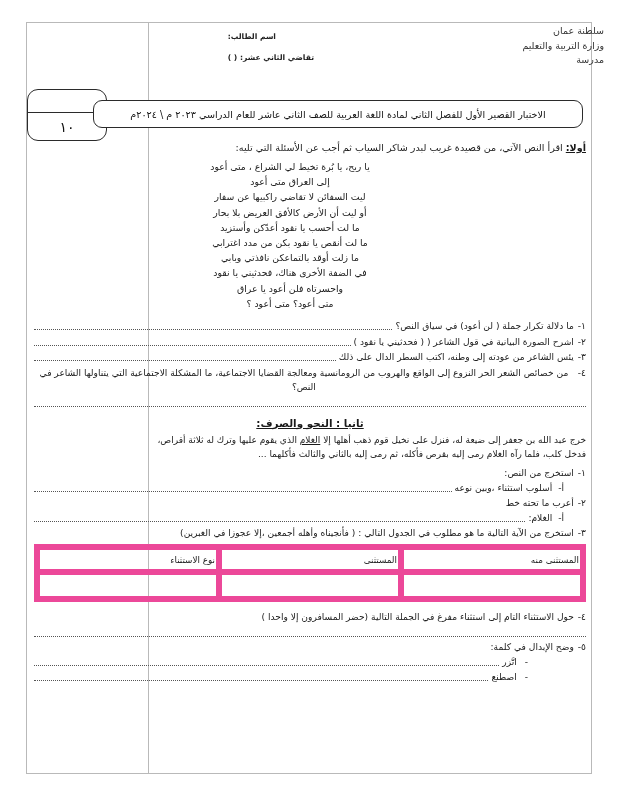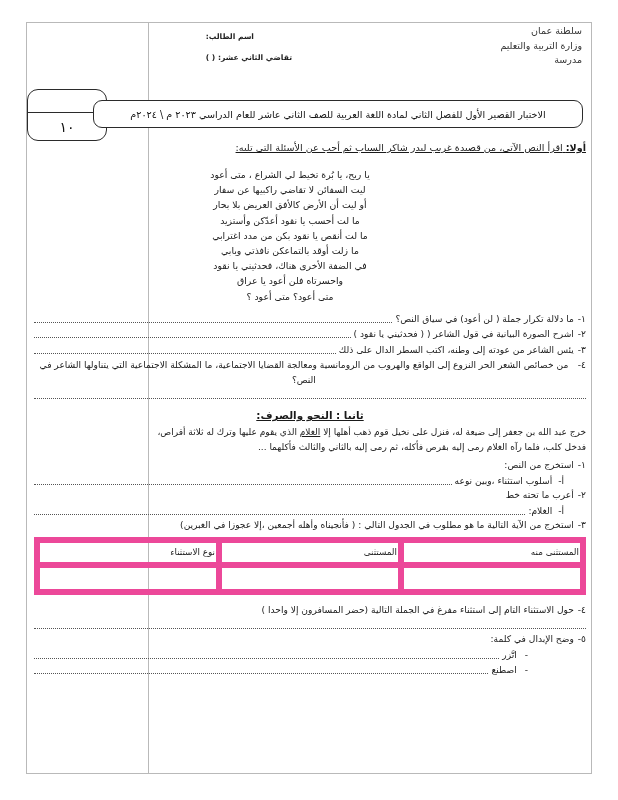--- a/index.html
+++ b/index.html
@@ -35,20 +35,21 @@
     pointer-events: none;
   }
 
   
   .header {
     position: absolute;
     left: 26px;
     top: 22px;
     width: 566px;
     height: 72px;
+    padding-left: 22px;
   }
   .header-right {
     position: absolute;
     right: 10px;
     top: 2px;
     text-align: right;
     font-size: 9.5px;
     line-height: 14.5px;
     color: #333;
   }
@@ -132,32 +133,31 @@
     width: 552px;
     font-size: 9.2px;
     color: #1a1a1a;
   }
 
   .sec-head {
     text-align: right;
     font-size: 9.6px;
     margin: 0 0 3px 0;
     line-height: 15px;
-    text-decoration: underline;
   }
   .sec-head .lead {
     font-weight: bold;
     text-decoration: underline;
   }
 
   .poem {
     text-align: center;
     font-size: 9.3px;
     line-height: 15.2px;
-    margin: 12px 0 8px 0;
+    margin: 4px 0 8px 0;
     color: #1a1a1a;
     padding-right: 40px;
   }
   .poem div { white-space: nowrap; }
 
   .qlist {
     margin: 0;
     padding: 0;
     list-style: none;
     text-align: right;
@@ -285,20 +285,21 @@
 
   <div class="content">
 
     <p class="sec-head">
       <span class="lead">أولا:</span>
       <span>اقرأ النص الآتي، من قصيدة غريب لبدر شاكر السياب  ثم أجب عن الأسئلة التي تليه:</span>
     </p>
 
     <div class="poem">
       <div>يا ريح، يا بُرة تخيط لي الشراع ، متى أعود</div>
+      <div>إلى العراق متى أعود</div>
       <div>ليت السفائن لا تقاضي راكبيها عن سفار</div>
       <div>أو ليت أن الأرض كالأفق العريض بلا بحار</div>
       <div>ما لت أحسب يا نقود أعدّكن وأستزيد</div>
       <div>ما لت أنقص يا نقود بكن من مدد اغترابي</div>
       <div>ما زلت أوقد بالتماعكن نافذتي وبابي</div>
       <div>في الضفة الأخرى هناك، فحدثيني يا نقود</div>
       <div>واحسرتاه فلن أعود يا عراق</div>
       <div>متى أعود؟ متى أعود ؟</div>
     </div>
 

